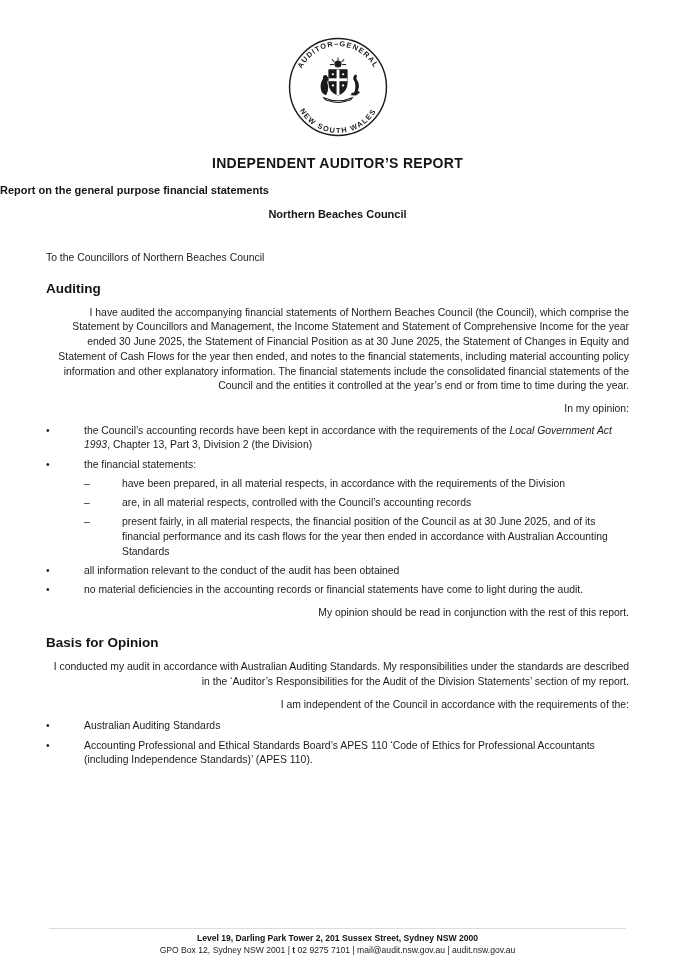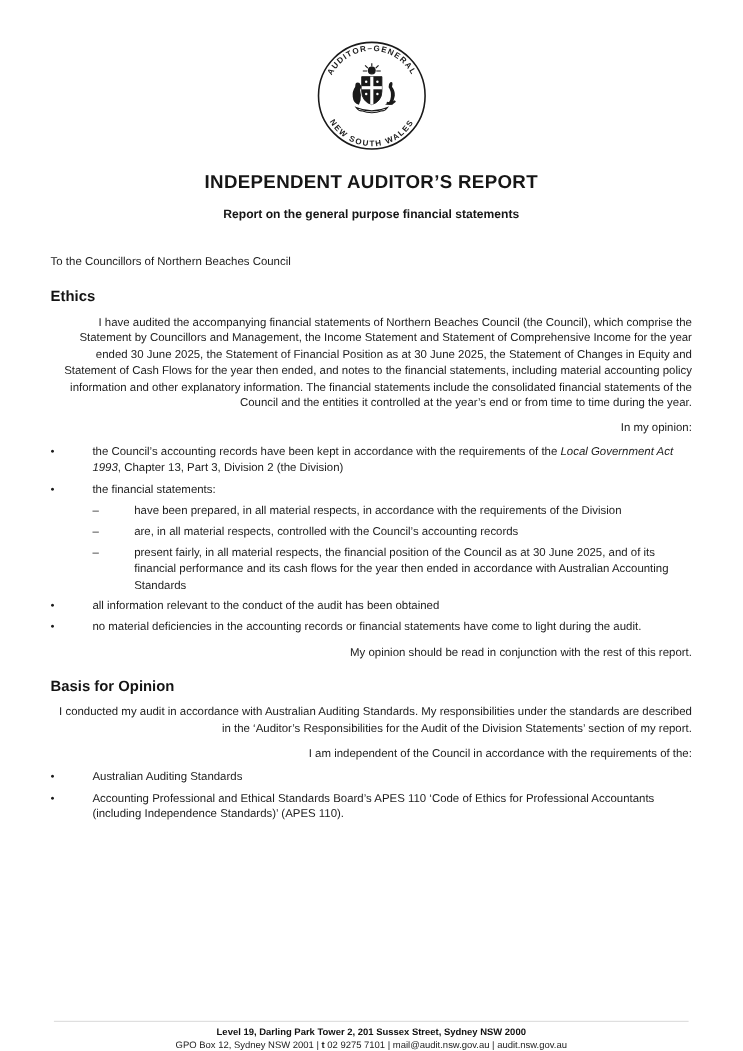--- a/index.html
+++ b/index.html
@@ -12,24 +12,24 @@
     color:#1c1c1c;
     overflow:hidden;
   }
   .content { padding:0 46px; }
 
   .logo-wrap { text-align:center; padding-top:36px; }
   .logo-wrap svg { display:inline-block; }
 
   .title-main {
     margin-top:13px; text-align:center;
-    font-size:17px; font-weight:bold; letter-spacing:.3px; color:#161616;
+    font-size:14px; font-weight:bold; letter-spacing:.3px; color:#161616;
   }
   .title-sub {
-    margin-top:13px; text-align:center;
+    margin-top:13px; 
     font-size:11px; font-weight:bold; color:#161616;
   }
   .title-entity {
     margin-top:12px; text-align:center;
     font-size:11px; font-weight:bold; color:#161616;
   }
 
   .salutation { margin-top:31px; font-size:10.4px; line-height:14.7px; }
 
   h2.section {
@@ -104,25 +104,26 @@
         <path d="M61.5,58 q5,-1 5.5,-7 q0.5,-5 -2,-8.5 q-0.5,-3 1.5,-4.5 q2,-1 2,1.5 l-0.5,2.5 q3,4 2.5,8 l-2,8 z"></path>
         <path d="M63,57.5 q5,2 8.5,-2 l-1,-1.5 q-3,2.5 -7,1.5 z"></path>
       </g>
 
       <path d="M36,60.5 q14,6 28,0 q-2,3 -5,3 q-9,3.5 -18,0 q-3,0 -5,-3 z" fill="none" stroke="#1a1a1a" stroke-width="1"></path>
     </svg>
   </div>
 
   <div class="title-main">INDEPENDENT AUDITOR’S REPORT</div>
   <div class="title-sub">Report on the general purpose financial statements</div>
+  <div class="title-entity">Northern Beaches Council</div>
 
   <div class="content">
     <p class="salutation">To the Councillors of Northern Beaches Council</p>
 
-    <h2 class="section">Ethics</h2>
+    <h2 class="section">Auditing</h2>
 
     <p class="body">I have audited the accompanying financial statements of Northern Beaches Council (the Council), which comprise the Statement by Councillors and Management, the Income Statement and Statement of Comprehensive Income for the year ended 30 June 2025, the Statement of Financial Position as at 30 June 2025, the Statement of Changes in Equity and Statement of Cash Flows for the year then ended, and notes to the financial statements, including material accounting policy information and other explanatory information. The financial statements include the consolidated financial statements of the Council and the entities it controlled at the year’s end or from time to time during the year.</p>
     <p class="body">In my opinion:</p>
 
     <div class="list">
       <div class="li">
         <span class="marker">•</span>
         <span class="txt"><span>the Council’s accounting records have been kept in accordance with the requirements of the </span><span class="it">Local Government Act 1993</span><span>, Chapter 13, Part 3, Division 2 (the Division)</span></span>
       </div>
       <div class="li">

